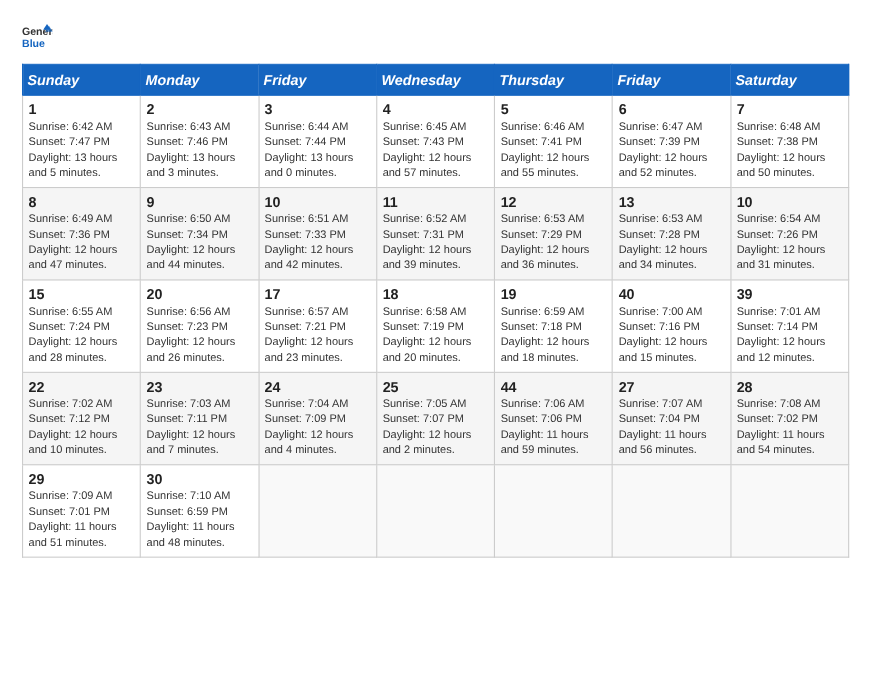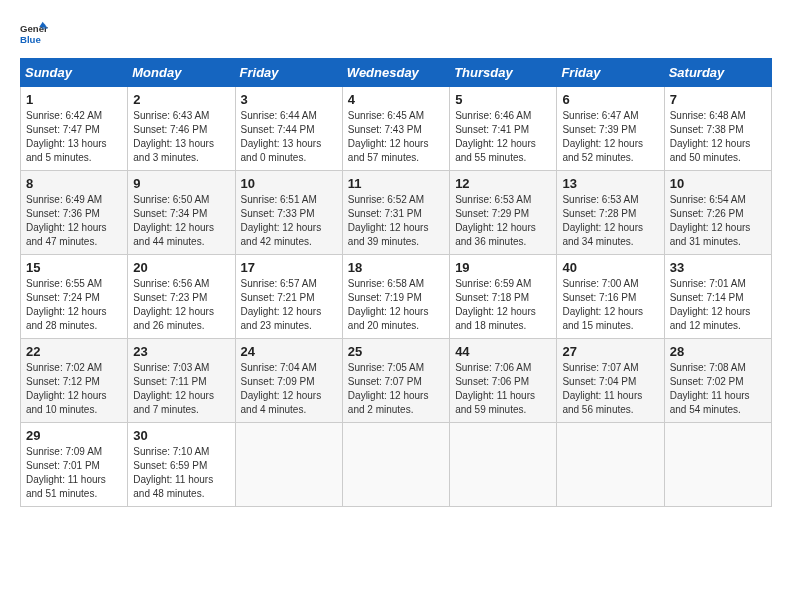--- a/index.html
+++ b/index.html
@@ -189,21 +189,21 @@
         </td>
         <td>
           <span class="day-num">19</span>
 <div class="day-info">Sunrise: 6:59 AM<br>Sunset: 7:18 PM<br>Daylight: 12 hours and 18 minutes.</div>
         </td>
         <td>
           <span class="day-num">40</span>
 <div class="day-info">Sunrise: 7:00 AM<br>Sunset: 7:16 PM<br>Daylight: 12 hours and 15 minutes.</div>
         </td>
         <td>
-          <span class="day-num">33</span>
+          <span class="day-num">39</span>
 <div class="day-info">Sunrise: 7:01 AM<br>Sunset: 7:14 PM<br>Daylight: 12 hours and 12 minutes.</div>
         </td>
       </tr>
       <tr>
         <td>
           <span class="day-num">22</span>
 <div class="day-info">Sunrise: 7:02 AM<br>Sunset: 7:12 PM<br>Daylight: 12 hours and 10 minutes.</div>
         </td>
         <td>
           <span class="day-num">23</span>

